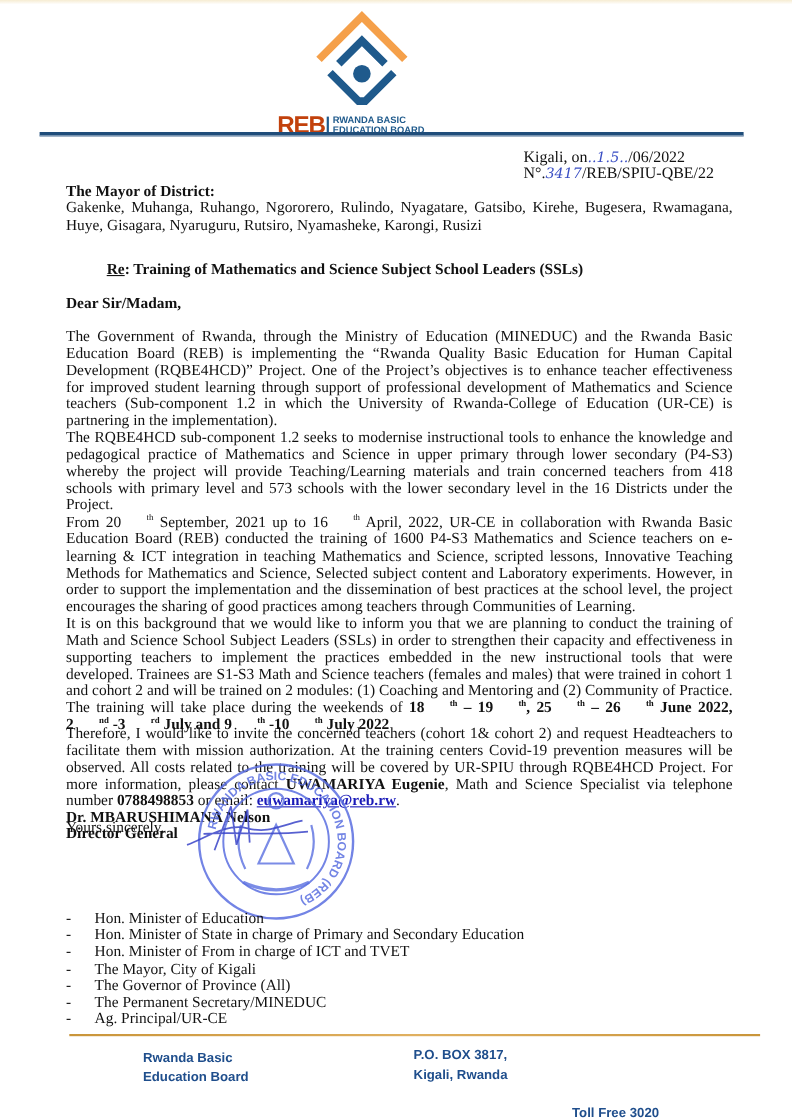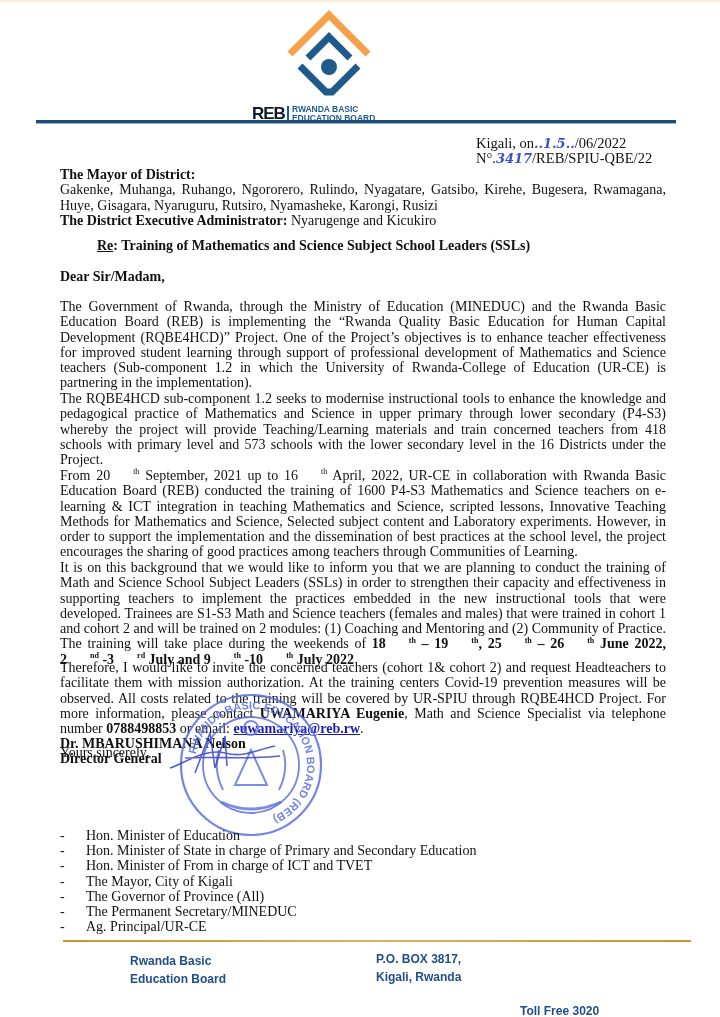--- a/index.html
+++ b/index.html
@@ -10,35 +10,35 @@
     color: #111;
   }
   .topband {
     position: absolute; left: 0; top: 0; width: 720px; height: 4px;
     background: linear-gradient(#f6ecd2, #ffffff);
   }
   .logo-wrap { position: absolute; left: 250px; top: 10px; width: 160px; height: 112px; }
   .logo-svg { position: absolute; left: 36px; top: 0; }
   .logo-text { position: absolute; left: 2px; top: 95px; display: flex; align-items: center; }
   .reb-big {
-    font-family: "Liberation Sans", sans-serif; font-weight: 900; font-size: 17px;
-    color: #0f172a; letter-spacing: -1px; line-height: 18px;
+    font-family: "Liberation Sans", sans-serif; font-weight: 900; font-size: 22px;
+    color: #c2410c; letter-spacing: -1px; line-height: 18px;
   }
   .reb-bar { width: 2px; height: 17px; background: #1f5a8c; margin: 0 3px 0 2px; }
   .reb-sub {
     font-family: "Liberation Sans", sans-serif; font-weight: bold; font-size: 8.5px;
     color: #1f5a8c; line-height: 9px;
   }
   .hdr-rule {
     position: absolute; left: 36px; top: 120px; width: 640px; height: 3px;
     background: #1f4d7a; border-bottom: 1px solid #9db1c7;
   }
 
   .refblock { position: absolute; left: 476px; top: 136px; font-size: 14.5px; line-height: 15px; }
-  .handwrite { font-family: "DejaVu Serif", serif; font-style: italic; color: #3b4fc4; font-size: 13px; font-weight: bold; }
+  .handwrite { font-family: "DejaVu Serif", serif; font-style: italic; color: #3b4fc4; font-size: 13px; }
 
   .text { position: absolute; left: 60px; width: 606px; font-size: 14px; line-height: 15.3px; }
   .just { text-align: justify; }
   .b { font-weight: bold; }
   .u { text-decoration: underline; }
   sup { font-size: 8px; line-height: 0; margin-left: 23px; }
   .email-link { font-weight: bold; text-decoration: underline; color: #1a1ab8; }
 
   .cc-list { list-style: none; margin: 0; padding: 0; }
   .cc-list li { display: flex; line-height: 15.2px; font-size: 14px; }
@@ -84,21 +84,20 @@
     <span>Kigali, on</span><span class="handwrite">..1.5..</span><span>/06/2022</span>
   </div>
   <div>
     <span>N°.</span><span class="handwrite">3417</span><span>/REB/SPIU-QBE/22</span>
   </div>
 </div>
 
 <div class="text" style="top:167px;">
   <div class="b">The Mayor of District:</div>
   <div class="just">Gakenke, Muhanga, Ruhango, Ngororero, Rulindo, Nyagatare, Gatsibo, Kirehe, Bugesera, Rwamagana, Huye, Gisagara, Nyaruguru, Rutsiro, Nyamasheke, Karongi, Rusizi</div>
-  <div><span class="b">The District Executive Administrator:</span><span> Nyarugenge and Kicukiro</span></div>
 </div>
 
 <div class="text b" style="top:238px;margin-left:37px;">
   <span class="u">Re</span><span>:  Training of Mathematics and Science Subject School Leaders (SSLs)</span>
 </div>
 
 <div class="text" style="top:269px;font-weight:bold;">Dear Sir/Madam,</div>
 
 <div class="text just" style="top:299px;">The Government of Rwanda, through the Ministry of Education (MINEDUC) and the Rwanda Basic Education Board (REB) is implementing the “Rwanda Quality Basic Education for Human Capital Development (RQBE4HCD)” Project. One of the Project’s objectives is to enhance teacher effectiveness for improved student learning through support of professional development of Mathematics and Science teachers (Sub-component 1.2 in which the University of Rwanda-College of Education (UR-CE) is partnering in the implementation).</div>
 

